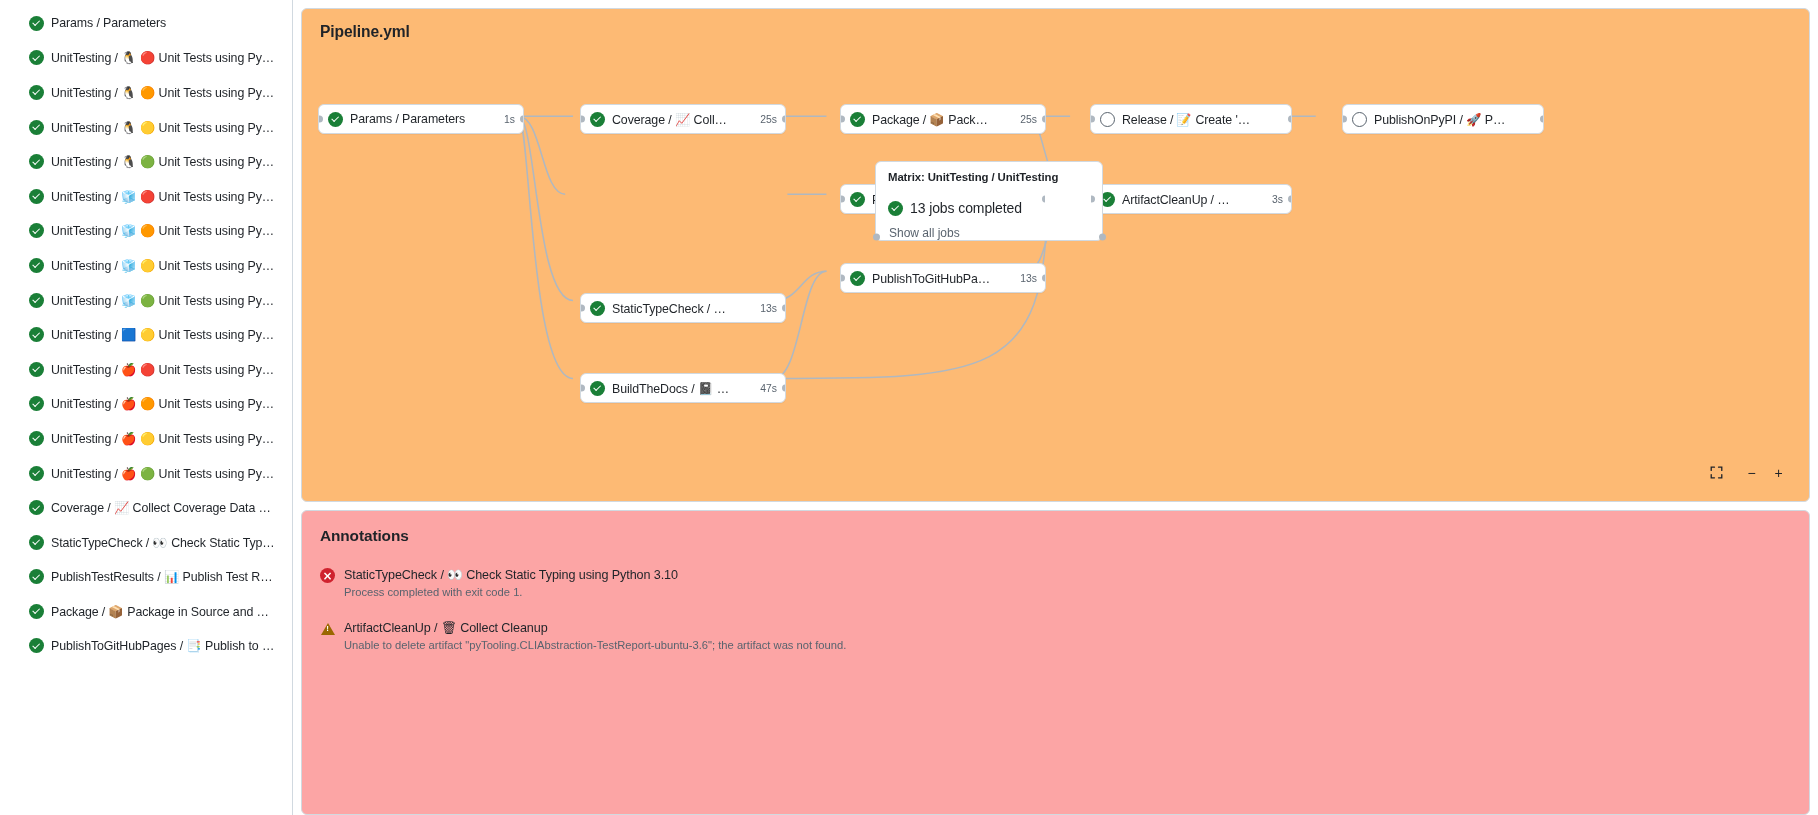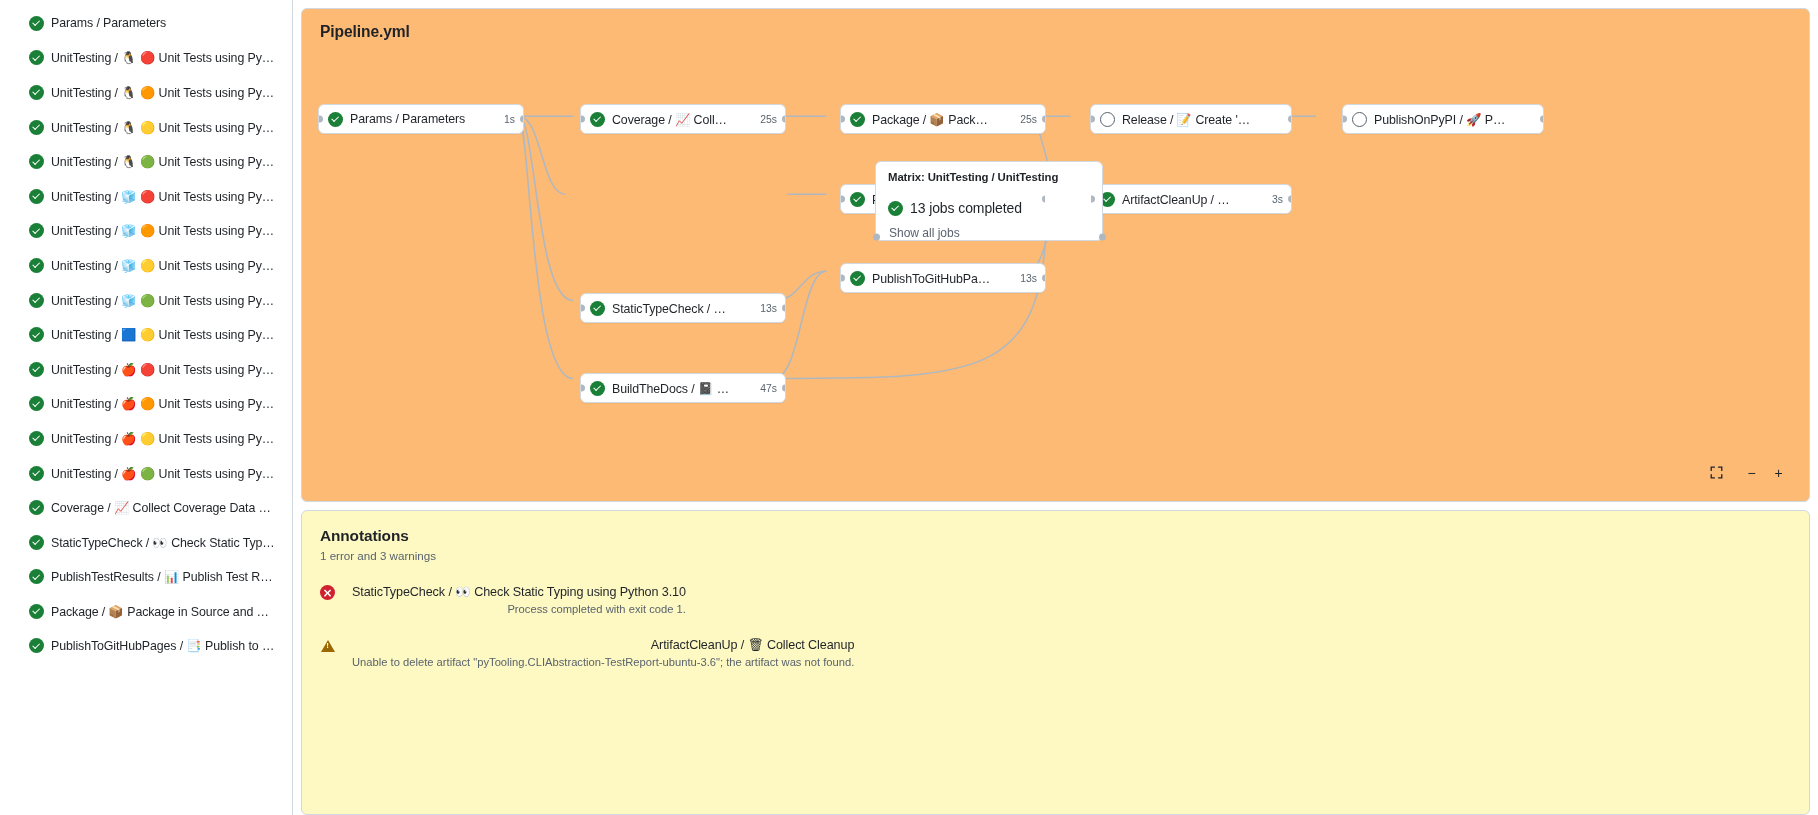--- a/index.html
+++ b/index.html
@@ -234,43 +234,42 @@
     user-select: none;
   }
   .zc-group {
     display: flex;
     align-items: center;
     gap: 2px;
   }
 
   
   .annot-card {
-    background: #fef9c3;
+    background: #fca5a5;
     border: 1px solid #d1d9e0;
     border-radius: 6px;
     padding: 16px 18px 14px 18px;
     flex: 1;
     overflow: hidden;
   }
   .annot-title {
     font-size: 15.4px;
     font-weight: 600;
     letter-spacing: -0.1px;
     color: #1f2328;
   }
   .annot-sub {
     font-size: 11.6px;
     color: #59636e;
     margin-top: 4px;
   }
   .annot-item {
     display: flex;
-    gap: 17px;
+    gap: 9px;
     margin-top: 22px;
-    text-align: right;
   }
   .annot-ico { margin-top: 1px; }
   .annot-head {
     font-size: 12.6px;
     color: #1f2328;
     letter-spacing: -0.1px;
   }
   .annot-desc {
     font-size: 11.2px;
     color: #59636e;
@@ -502,21 +501,20 @@
           <div class="zc-group">
             <div class="zc-btn">−</div>
             <div class="zc-btn">+</div>
           </div>
         </div>
       </div>
     </div>
 
     <div class="annot-card">
       <div class="annot-title">Annotations</div>
-      <div class="annot-sub">1 error and 3 warnings</div>
       <div id="annot-list">
           <div class="annot-item">
             <span class="ico failure annot-ico"></span>
             <div>
               <div class="annot-head">StaticTypeCheck / 👀 Check Static Typing using Python 3.10</div>
               <div class="annot-desc">Process completed with exit code 1.</div>
             </div>
           </div>
           <div class="annot-item">
             <span class="ico warn annot-ico"></span>

